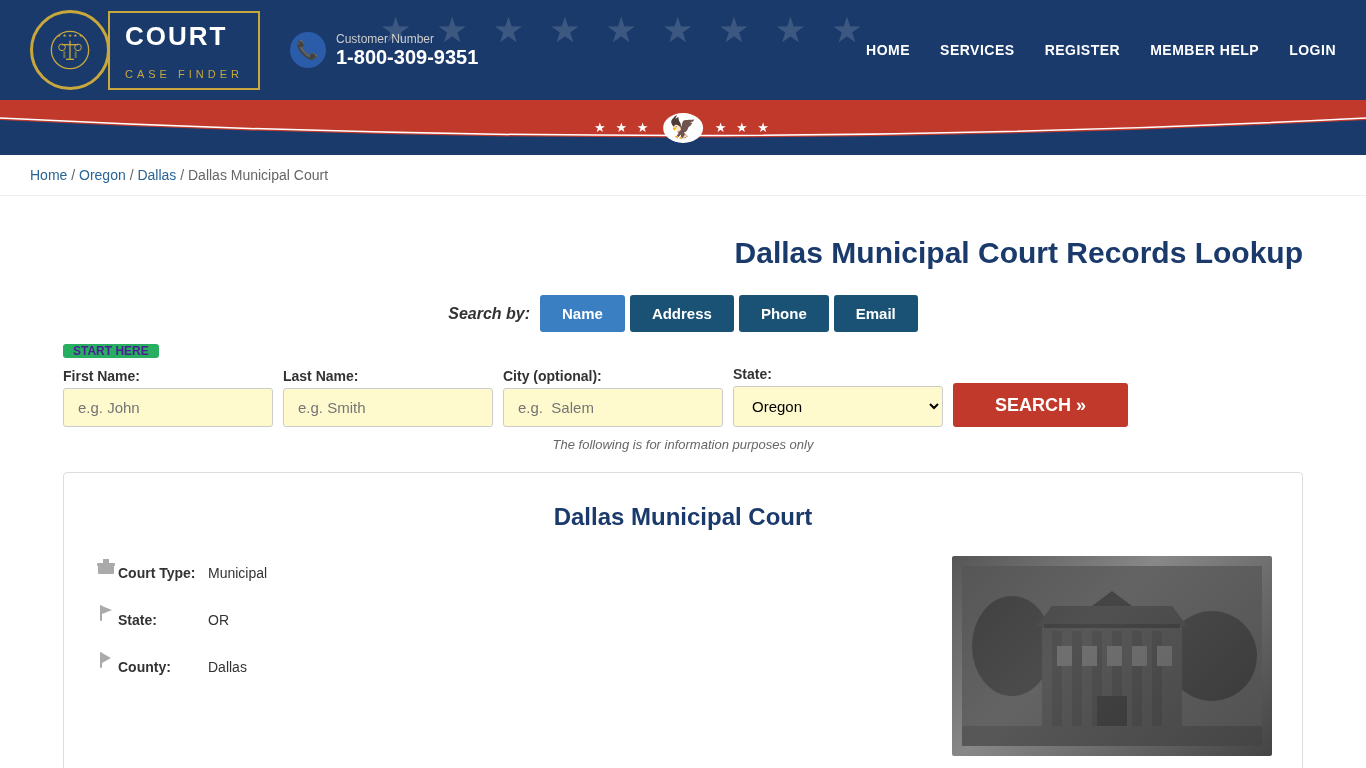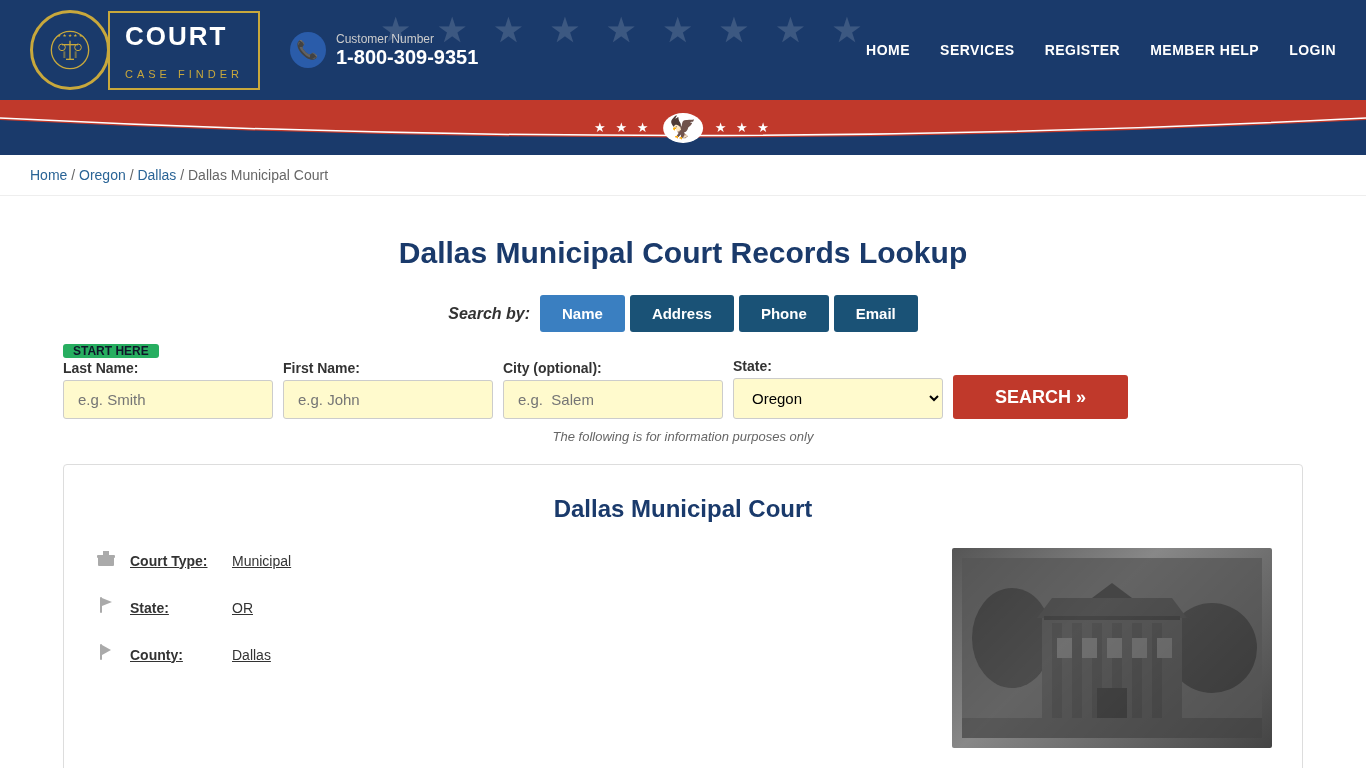--- a/index.html
+++ b/index.html
@@ -95,21 +95,21 @@
 
     
     .main-content {
       padding: 20px 30px 30px;
       max-width: 1300px;
       margin: 0 auto;
     }
 
     
     .page-title {
-      text-align: center;
+      text-align: right;
       font-size: 30px;
       font-weight: bold;
       color: #1a3a6b;
       margin: 20px 0 25px;
     }
 
     
     .search-by-row {
       display: flex;
       align-items: center;
@@ -138,25 +138,26 @@
     }
     .tab-btn.inactive {
       background: #1a5276;
       color: #fff;
     }
 
     
     .start-here-badge {
       display: inline-block;
       background: #27ae60;
-      color: #0f172a;
+      color: #4c1d95;
       font-size: 12px;
       font-weight: bold;
       padding: 0 10px;
       border-radius: 3px;
+      margin-bottom: 8px;
     }
 
     
     .search-form-row {
       display: flex;
       align-items: flex-end;
       gap: 10px;
       margin-bottom: 10px;
     }
     .form-group {
@@ -218,24 +219,22 @@
     }
     .court-card-body {
       display: flex;
       gap: 30px;
     }
     .court-info-list {
       flex: 1;
     }
     .court-info-row {
       display: flex;
-      align-items: center;
-      gap: 12px;
+      align-items: flex-end;
       margin-bottom: 22px;
-      text-decoration: underline;
     }
     .court-info-icon {
       color: #aaa;
       font-size: 20px;
       width: 24px;
       text-align: center;
     }
     .court-info-label {
       font-weight: bold;
       color: #333;
@@ -351,26 +350,26 @@
     <button class="tab-btn active">Name</button>
     <button class="tab-btn inactive">Address</button>
     <button class="tab-btn inactive">Phone</button>
     <button class="tab-btn inactive">Email</button>
   </div>
 
   <div>
     <span class="start-here-badge">START HERE</span>
     <div class="search-form-row">
       <div class="form-group">
+        <label>First Name:</label>
+        <input type="text" placeholder="e.g. John" style="">
+      </div>
+      <div class="form-group">
         <label>Last Name:</label>
         <input type="text" placeholder="e.g. Smith" style="">
-      </div>
-      <div class="form-group">
-        <label>First Name:</label>
-        <input type="text" placeholder="e.g. John" style="">
       </div>
       <div class="form-group city">
         <label>City (optional):</label>
         <input type="text" placeholder="e.g.  Salem" style="">
       </div>
       <div class="form-group state">
         <label>State:</label>
         <select>
           <option>Oregon</option>
           <option>Alabama</option>

